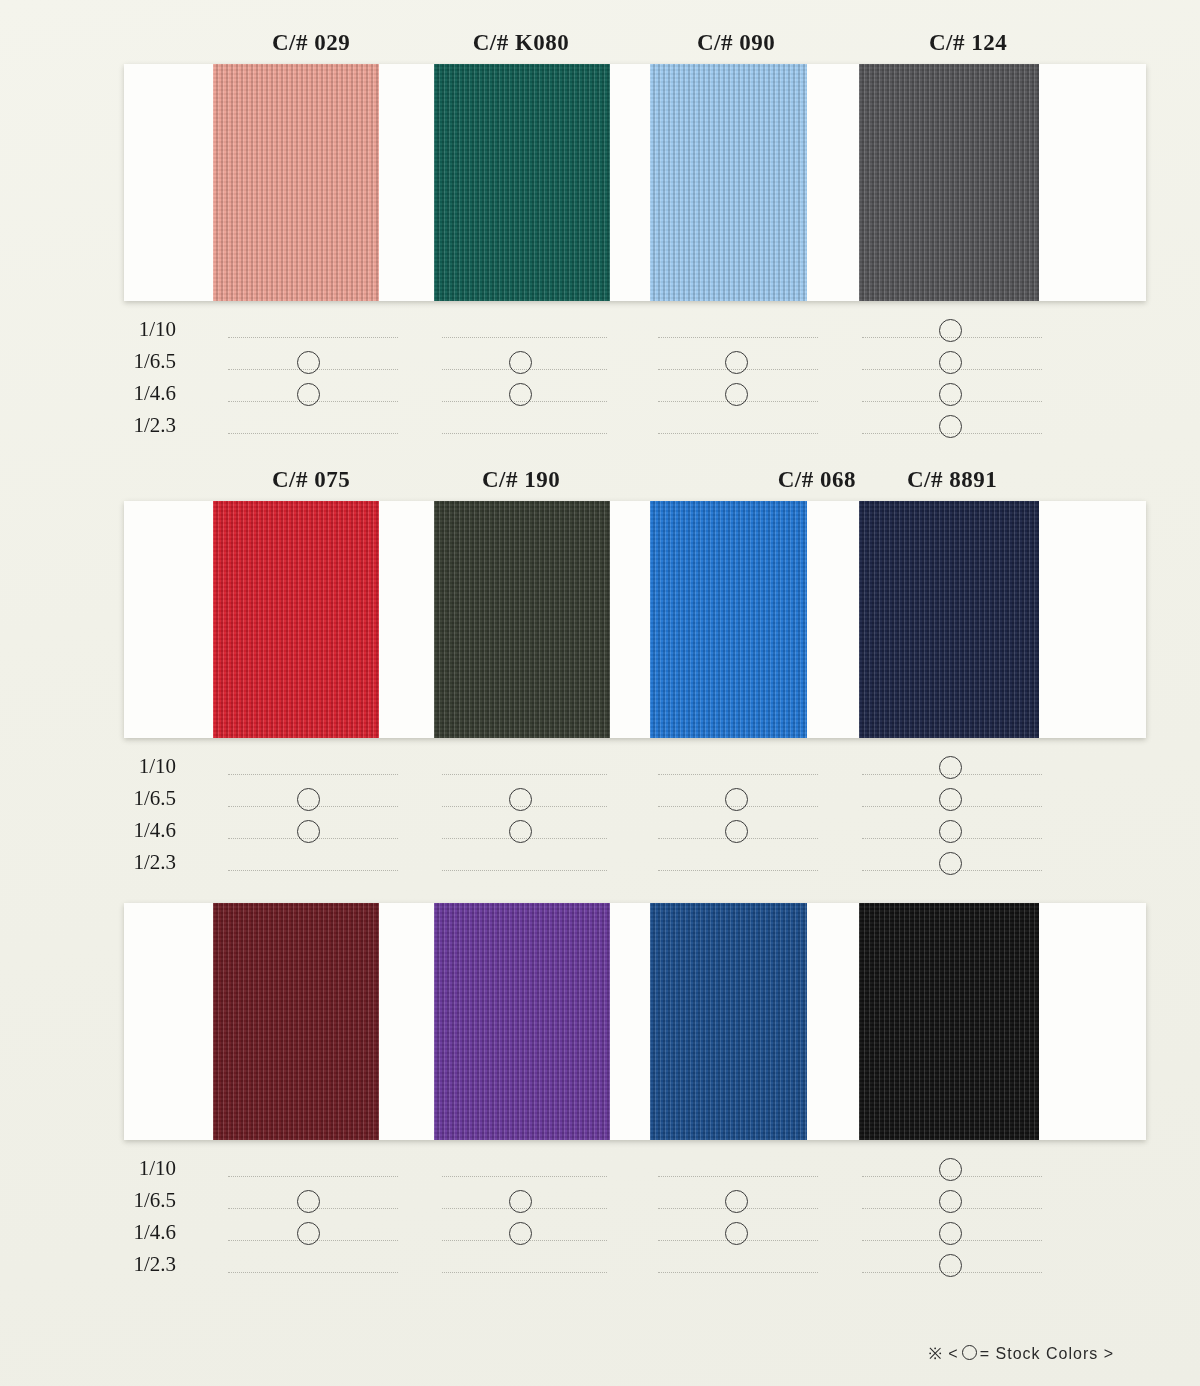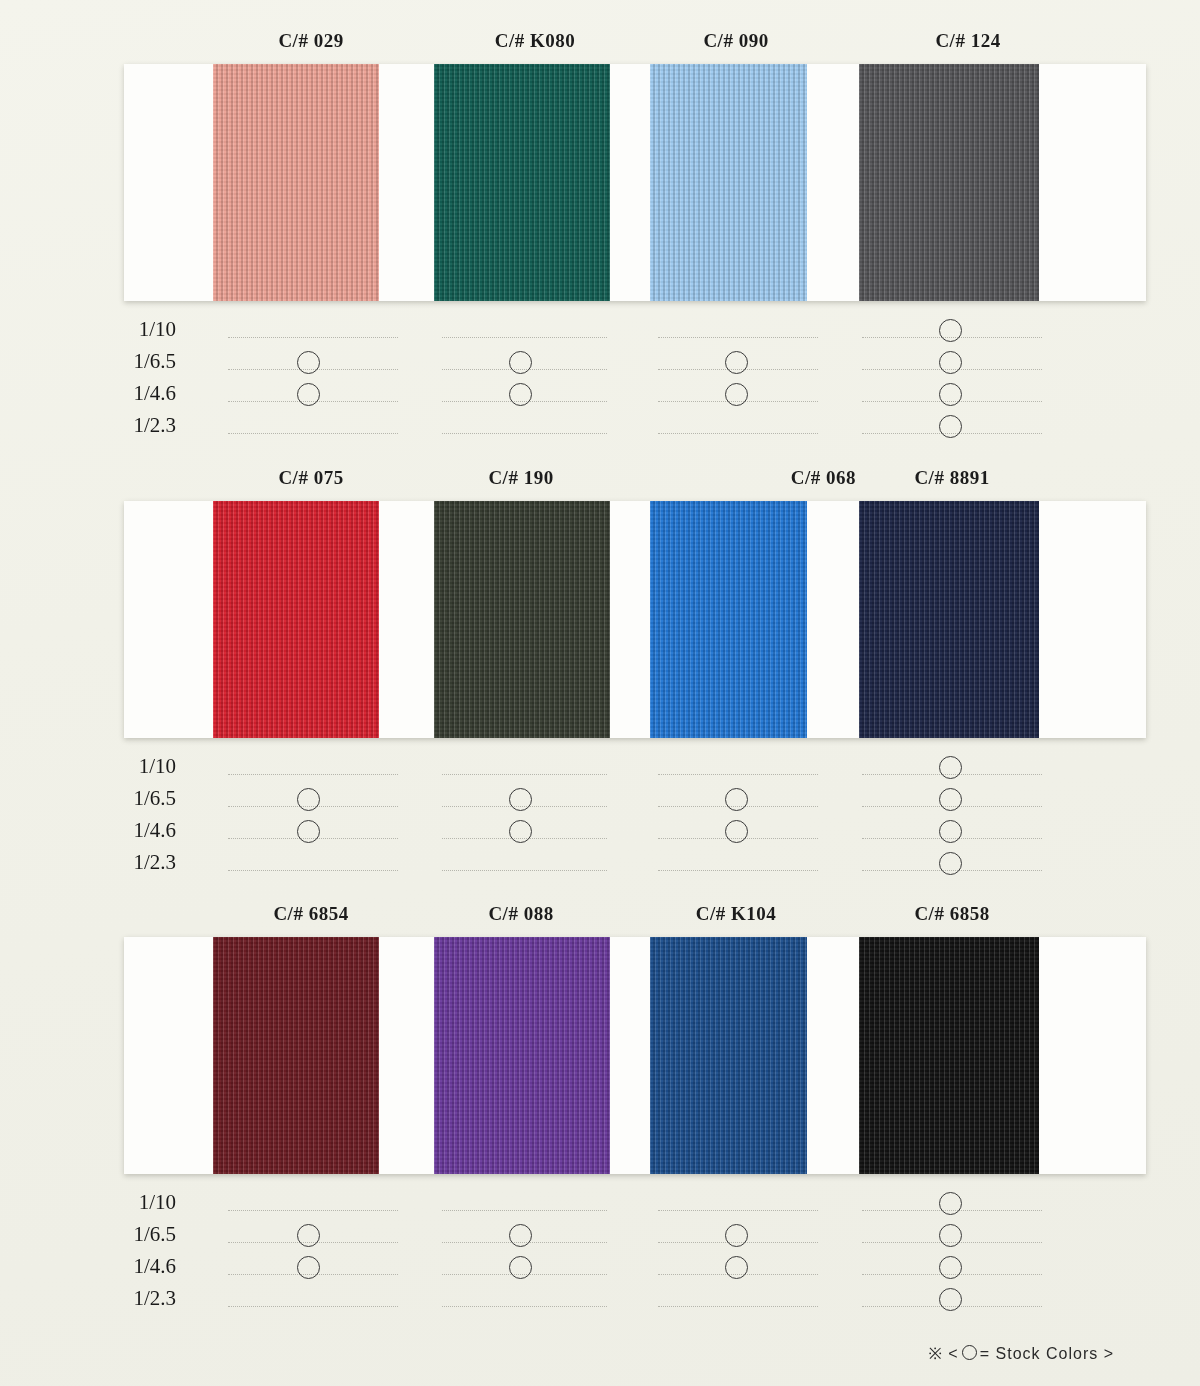--- a/index.html
+++ b/index.html
@@ -29,21 +29,21 @@
   
   .labels {
     position: relative;
     height: 34px;
   }
   .color-label {
     position: absolute;
     top: 0;
     text-align: center;
     font-family: "Liberation Serif", serif;
-    font-size: 19px;
+    font-size: 23px;
     font-weight: 700;
     color: #1c1c1c;
     letter-spacing: 0.5px;
     white-space: nowrap;
   }
 
   
   .card {
     position: relative;
     margin: 0 auto;
@@ -147,21 +147,21 @@
 </style>
 </head>
 <body>
 
 <div class="page">
 
   <div id="blocks-container">
       <div class="block" style="top: 30px;">
         <div class="labels">
           <div class="color-label" style="left: 191px; width: 240px;">C/# 029</div>
-          <div class="color-label" style="left: 415px; width: 240px;">C/# K080</div>
+          <div class="color-label" style="left: 401px; width: 240px;">C/# K080</div>
           <div class="color-label" style="left: 616px; width: 240px;">C/# 090</div>
           <div class="color-label" style="left: 848px; width: 240px;">C/# 124</div>
         </div>
         <div class="card" style="width: 1022px; height: 237px; margin-left: 124px;">
           <div class="card-inner">
             <div class="yarn" style="left: 89px; width: 166px; background: rgb(237, 162, 149);"></div>
             <div class="yarn" style="left: 310px; width: 176px; background: rgb(18, 94, 83);"></div>
             <div class="yarn" style="left: 526px; width: 157px; background: rgb(159, 203, 240);"></div>
             <div class="yarn" style="left: 735px; width: 180px; background: rgb(86, 86, 89);"></div>
           </div>
@@ -257,26 +257,20 @@
             <div class="gauge-label">1/2.3</div>
             <div class="dots" style="left: 228px; width: 170px;"></div>
             <div class="dots" style="left: 442px; width: 165px;"></div>
             <div class="dots" style="left: 658px; width: 160px;"></div>
             <div class="dots" style="left: 862px; width: 180px;"></div>
             <div class="circle" style="left: 939px;"></div>
           </div>
         </div>
       </div>
       <div class="block" style="top: 903px;">
-        <div class="labels">
-          <div class="color-label" style="left: 191px; width: 240px;">C/# 6854</div>
-          <div class="color-label" style="left: 401px; width: 240px;">C/# 088</div>
-          <div class="color-label" style="left: 616px; width: 240px;">C/# K104</div>
-          <div class="color-label" style="left: 832px; width: 240px;">C/# 6858</div>
-        </div>
         <div class="card" style="width: 1022px; height: 237px; margin-left: 124px;">
           <div class="card-inner">
             <div class="yarn" style="left: 89px; width: 166px; background: rgb(109, 28, 36);"></div>
             <div class="yarn" style="left: 310px; width: 176px; background: rgb(106, 58, 156);"></div>
             <div class="yarn" style="left: 526px; width: 157px; background: rgb(28, 78, 140);"></div>
             <div class="yarn" style="left: 735px; width: 180px; background: rgb(19, 19, 19);"></div>
           </div>
         </div>
         <div class="gauge" style="margin-top: 12px;">
           <div class="gauge-row">

